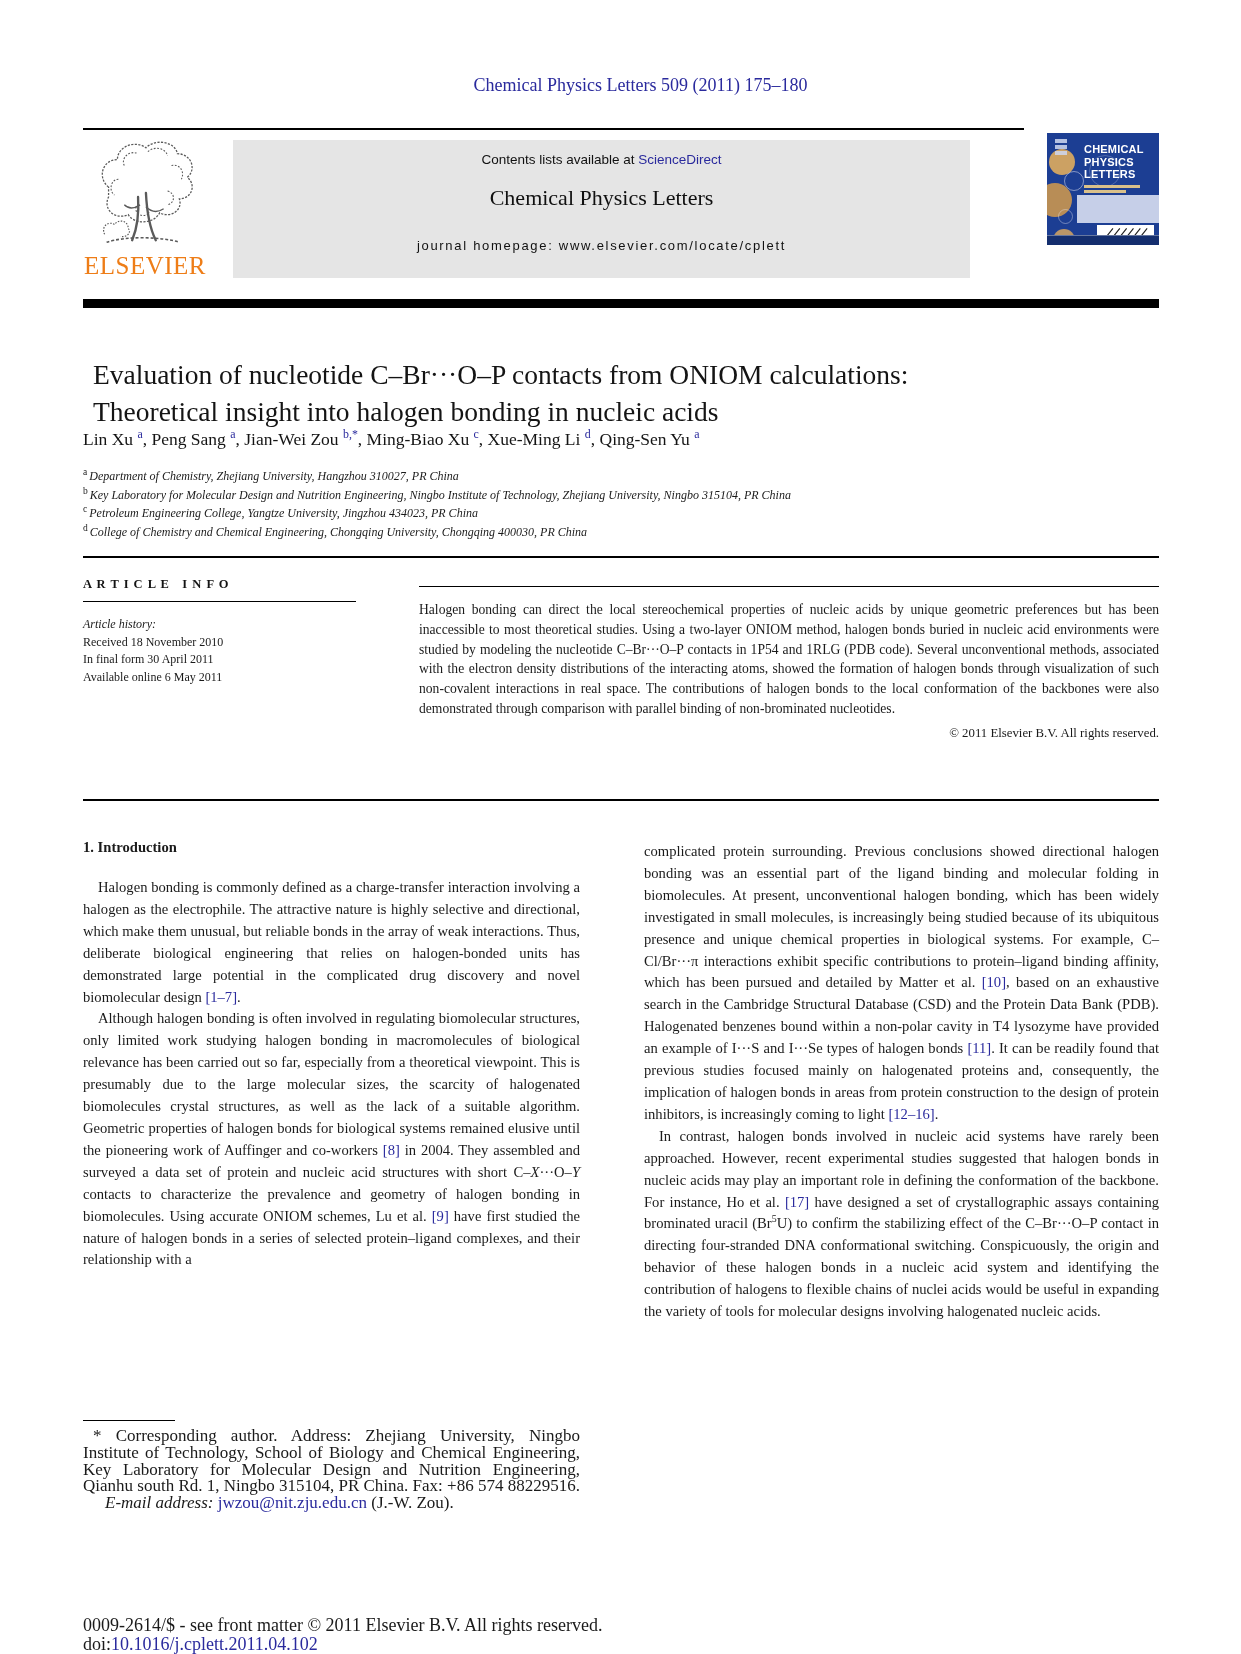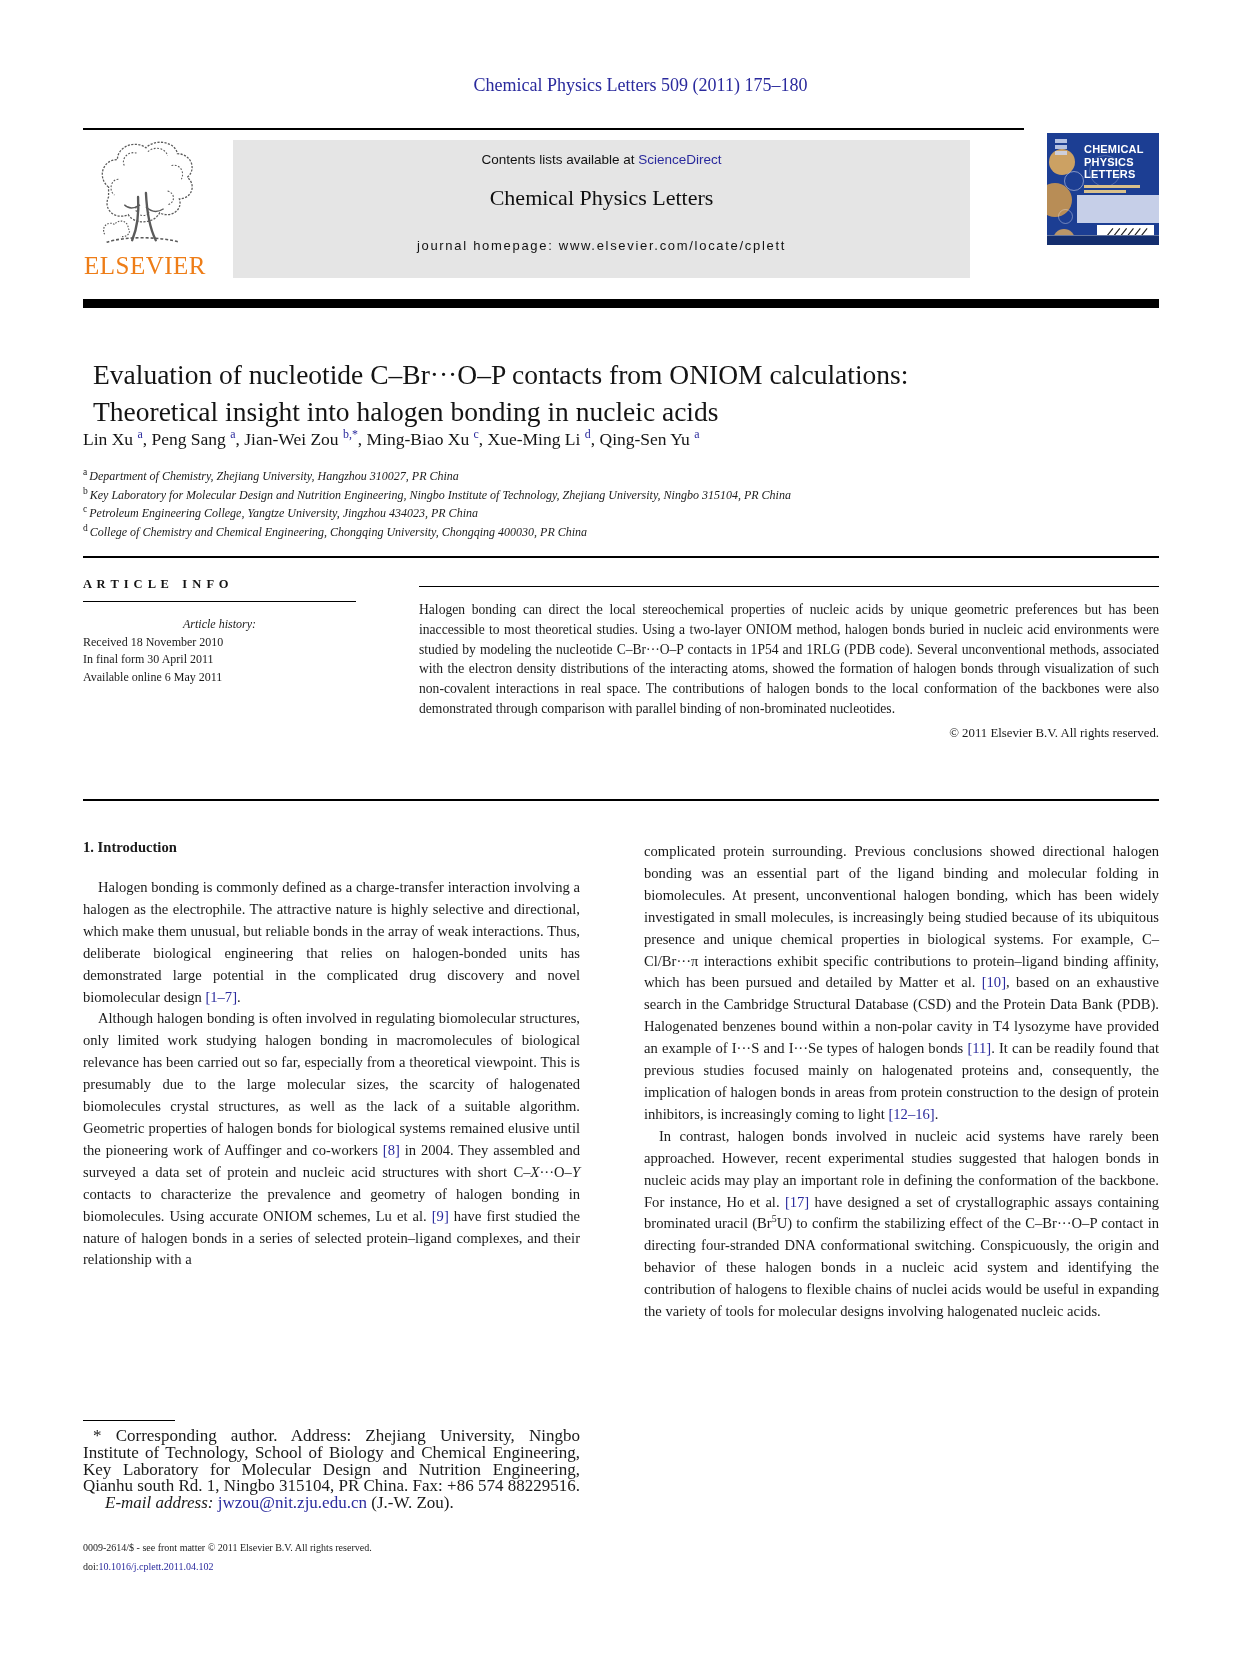--- a/index.html
+++ b/index.html
@@ -63,38 +63,38 @@
   .seg-italic{font-style:italic;}
   
   .affiliations{position:absolute;left:83px;top:467px;width:1060px;font-size:12px;font-style:italic;line-height:18.5px;}
   .affil sup{font-style:normal;margin-right:2px;font-size:9.5px;}
   
   .rule-mid{position:absolute;left:83px;top:556px;width:1076px;height:1.5px;background:#000;}
   .info-col{position:absolute;left:83px;top:577px;width:273px;}
   .abstract-col{position:absolute;left:419px;top:577px;width:740px;}
   .sec-heading{font-size:12.5px;font-weight:bold;letter-spacing:1px;white-space:pre;color:#141414;}
   .heading-rule{margin-top:9px;height:1px;background:#000;width:100%;}
-  .history-label{margin-top:14px;font-style:italic;font-size:12px;line-height:17.5px;text-align:center;}
+  .history-label{margin-top:14px;font-style:italic;font-size:12px;line-height:17.5px;}
   .history-line{font-size:12px;line-height:17.5px;}
   .abstract-text{margin:13px 0 0 0;font-size:13.6px;line-height:19.8px;text-align:justify;}
   .abstract-copyright{margin-top:7px;text-align:right;font-size:12.8px;}
   .rule-low{position:absolute;left:83px;top:799px;width:1076px;height:1.5px;background:#000;}
   
   .col-left{position:absolute;left:83px;top:839px;width:497px;}
   .col-right{position:absolute;left:644px;top:841px;width:515px;}
   .body-heading{font-size:14.6px;font-weight:bold;margin:0 0 21px 0;}
   .body-p{margin:0;font-size:14.6px;line-height:21.9px;text-align:justify;}
   .indent{text-indent:15px;}
   
   .footnote{position:absolute;left:83px;top:1420px;width:497px;font-size:17px;line-height:16.8px;}
   .footnote-rule{width:92px;height:1px;background:#000;margin-bottom:7px;}
   .fn-p{margin:0;text-align:justify;}
   .fn-first{text-indent:10px;}
   .fn-email{text-indent:22px;}
-  .footer{position:absolute;left:83px;top:1538px;font-size:10px;line-height:19px;}
+  .footer{position:absolute;left:83px;top:1616px;font-size:18px;line-height:19px;}
 </style>
 </head>
 <body>
 
 <div class="page">
 
   <div class="header-citation">Chemical Physics Letters 509 (2011) 175–180</div>
 
   <div class="rule-top"></div>
 

